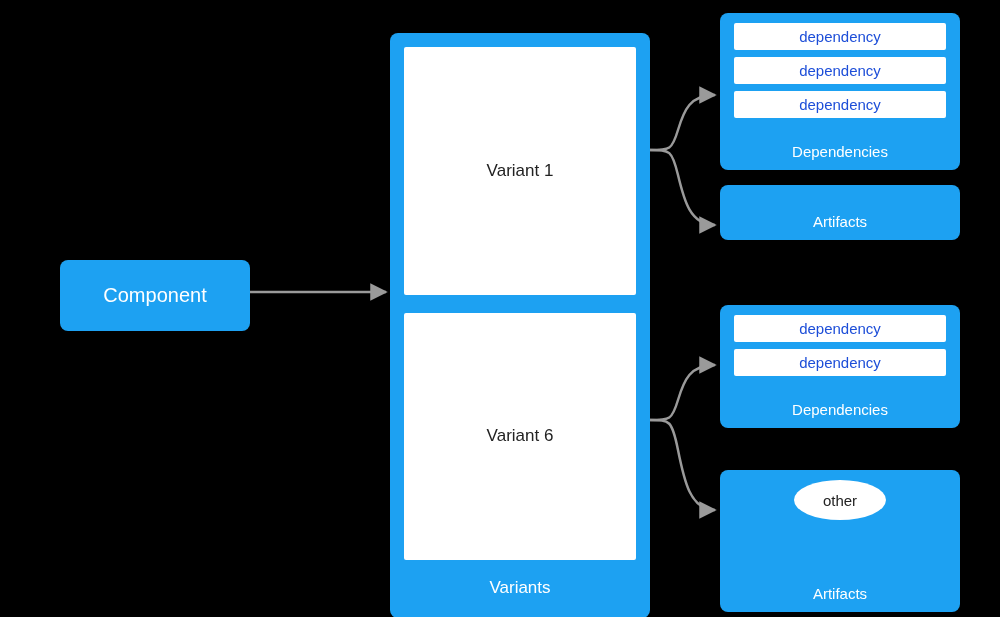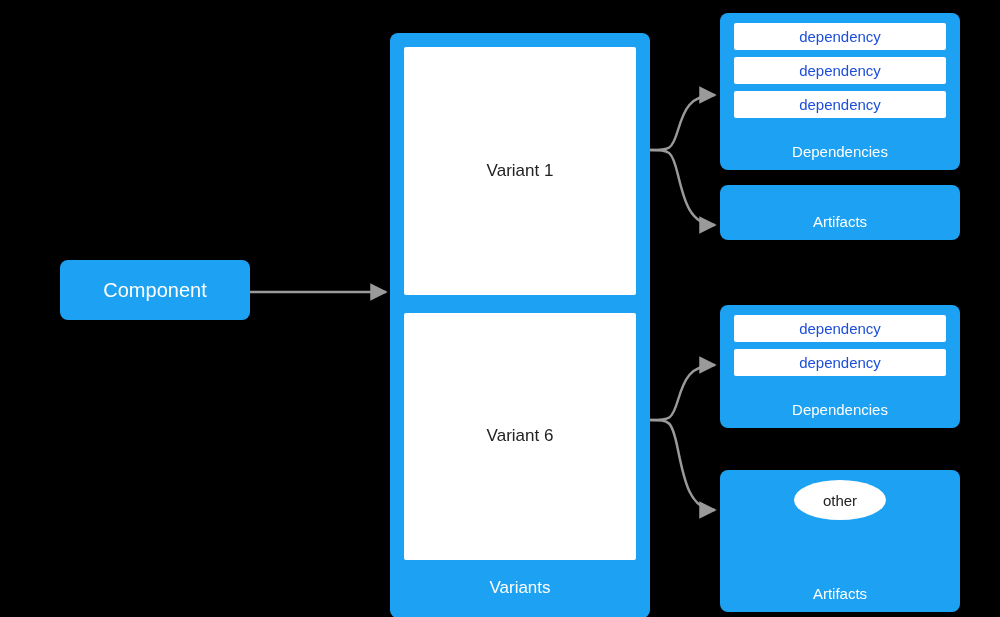--- a/index.html
+++ b/index.html
@@ -14,21 +14,21 @@
   }
   .box-blue {
     background: #1DA1F2;
     border-radius: 8px;
     position: absolute;
   }
   .component-box {
     left: 60px;
     top: 260px;
     width: 190px;
-    height: 60px;
+    height: 71px;
     display: flex;
     align-items: center;
     justify-content: center;
     color: #fff;
     font-size: 20px;
   }
   .variants-box {
     left: 390px;
     top: 13px;
     width: 260px;

